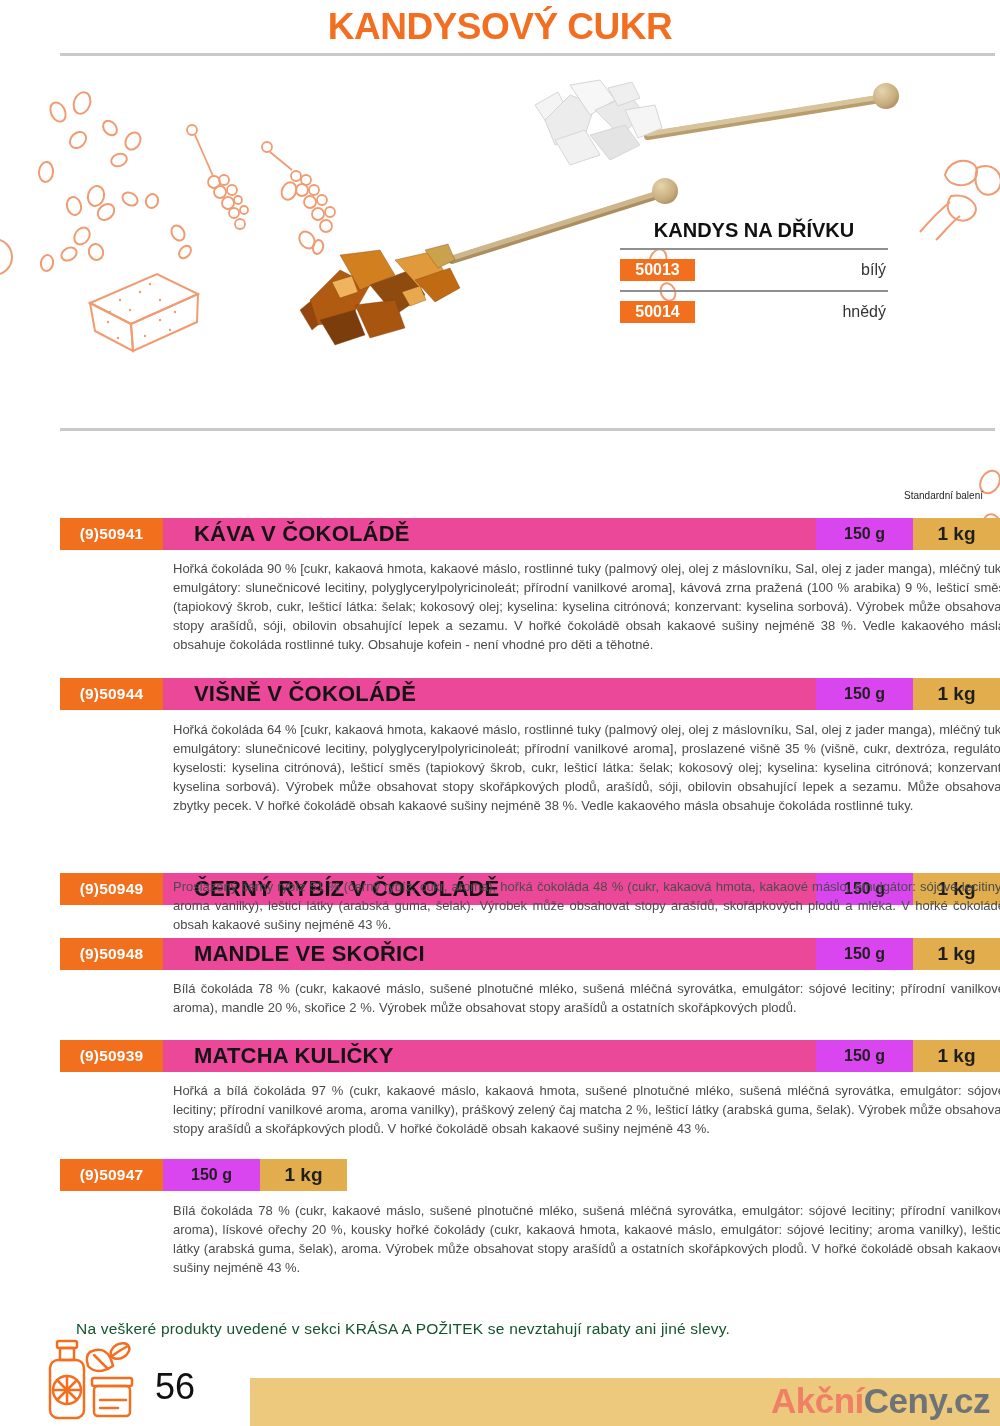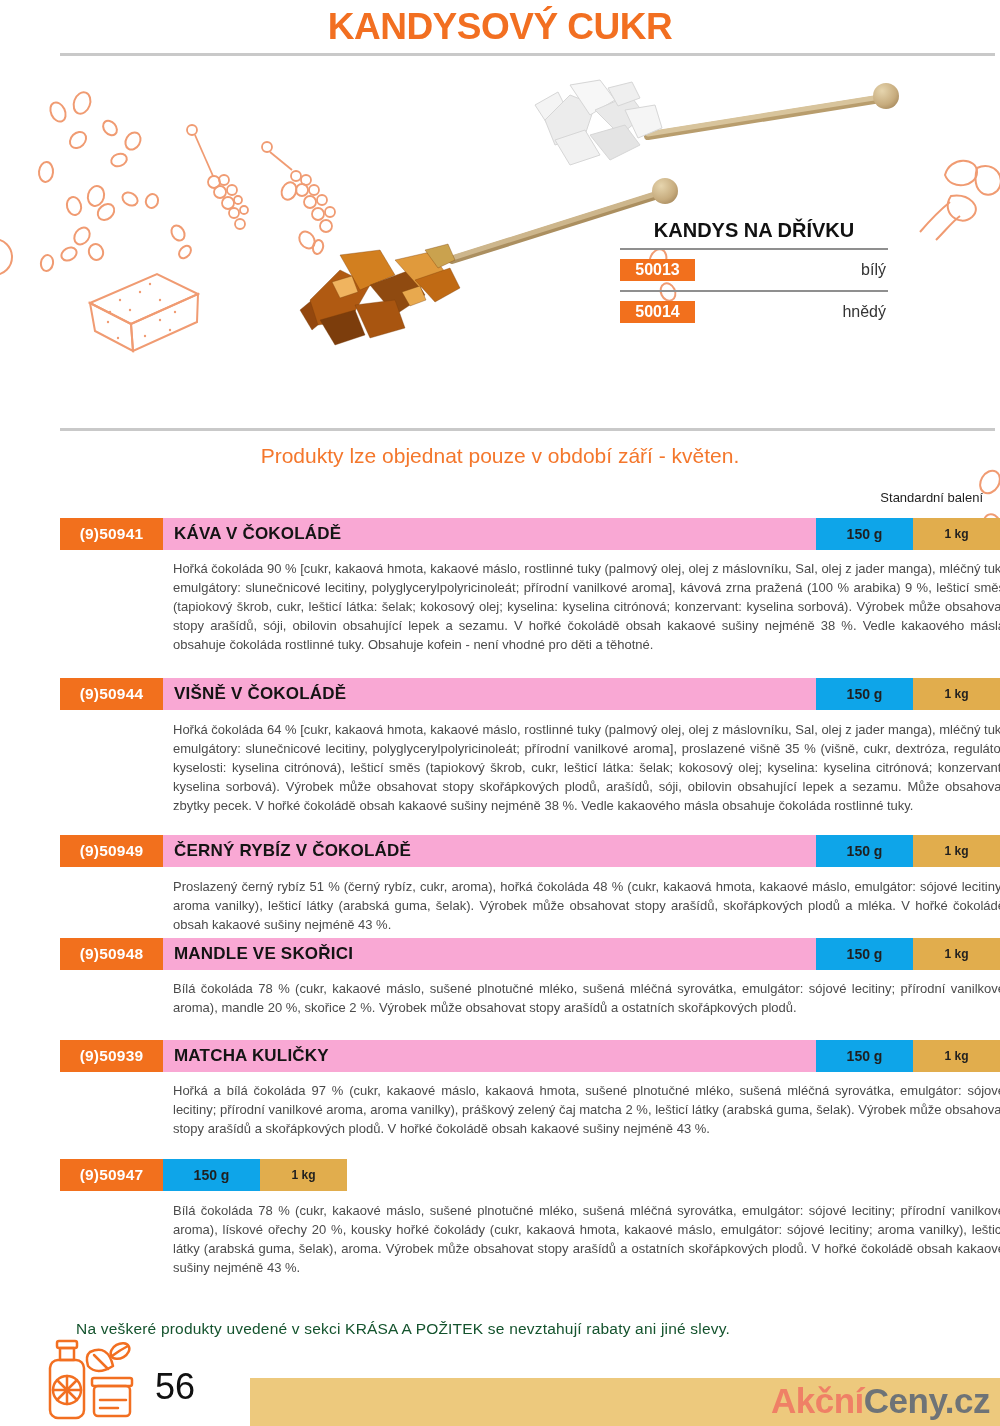--- a/index.html
+++ b/index.html
@@ -14,21 +14,21 @@
   #title1{top:6px;}
   #title2{top:378px;}
   .rule{position:absolute;left:60px;width:935px;height:3px;background:#c9c9c9;}
   #rule1{top:53px;}
   #rule2{top:428px;}
   .subtitle{
     position:absolute;top:444px;left:0;width:100%;text-align:center;
     font-size:21px;color:#f4772c;
   }
   .std-label{
-    position:absolute;top:490px;right:17px;font-size:13px;color:#1d1d1d;
+    position:absolute;top:490px;right:17px;font-size:10px;color:#1d1d1d;
   }
   
   .kandys{position:absolute;left:620px;top:219px;width:268px;}
   .kandys h3{
     margin:0 0 6px 0;text-align:center;font-size:20px;font-weight:bold;color:#111;
     letter-spacing:0px;
   }
   .k-rule{height:2px;background:#8f8f8f;}
   .k-row{display:flex;align-items:center;height:40px;}
   .k-code{
@@ -36,30 +36,30 @@
     display:flex;align-items:center;justify-content:center;
   }
   .k-label{flex:1;text-align:right;font-size:16px;color:#333;padding-right:2px;}
   
   .p-bar{position:absolute;left:60px;width:940px;height:32px;display:flex;}
   .p-code{
     width:103px;background:#f2701d;color:#fff;font-weight:bold;font-size:15.5px;
     display:flex;align-items:center;justify-content:center;letter-spacing:0.2px;
   }
   .p-name{
-    flex:1;background:#f9a8d4;display:flex;align-items:center;padding-left:11px;
-    font-weight:bold;font-size:17px;color:#141414;letter-spacing:0.2px;
+    flex:1;background:#ec4899;display:flex;align-items:center;padding-left:31px;
+    font-weight:bold;font-size:22px;color:#141414;letter-spacing:0.2px;
   }
   .p-weight{
-    width:97px;background:#0ea5e9;display:flex;align-items:center;justify-content:center;
-    font-weight:bold;font-size:14px;color:#1f1f1f;
+    width:97px;background:#d946ef;display:flex;align-items:center;justify-content:center;
+    font-weight:bold;font-size:16px;color:#1f1f1f;
   }
   .p-package{
     width:87px;background:#e1ad4d;display:flex;align-items:center;justify-content:center;
-    font-weight:bold;font-size:12px;color:#1f1f1f;
+    font-weight:bold;font-size:19px;color:#1f1f1f;
   }
   .p-desc{
     position:absolute;left:165px;width:832px;font-size:13px;line-height:19px;
     color:#4b4b4b;text-align:justify;margin-left:8px;
   }
   .footer-note{
     position:absolute;top:1320px;left:76px;width:930px;text-align:left;
     font-size:15.5px;color:#14532d;letter-spacing:0.2px;
   }
   .page-num{position:absolute;left:155px;top:1366px;font-size:36px;color:#111;}
@@ -242,40 +242,39 @@
       <div class="k-label">bílý</div>
     </div>
     <div class="k-rule"></div>
     <div class="k-row">
       <div class="k-code">50014</div>
       <div class="k-label">hnědý</div>
     </div>
   </div>
 
   <div id="rule2" class="rule"></div>
-  <div class="subtitle">Produkty lze objednat pouze v období září - květen.</div>
   <div class="std-label">Standardní balení</div>
 
   <div class="p-bar" style="top:518px">
     <div class="p-code">(9)50941</div>
     <div class="p-name">KÁVA V ČOKOLÁDĚ</div>
     <div class="p-weight">150 g</div>
     <div class="p-package">1 kg</div>
   </div>
   <div class="p-desc" style="top:559px">Hořká čokoláda 90 % [cukr, kakaová hmota, kakaové máslo, rostlinné tuky (palmový olej, olej z máslovníku, Sal, olej z jader manga), mléčný tuk, emulgátory: slunečnicové lecitiny, polyglycerylpolyricinoleát; přírodní vanilkové aroma], kávová zrna pražená (100 % arabika) 9 %, lešticí směs (tapiokový škrob, cukr, lešticí látka: šelak; kokosový olej; kyselina: kyselina citrónová; konzervant: kyselina sorbová). Výrobek může obsahovat stopy arašídů, sóji, obilovin obsahující lepek a sezamu. V hořké čokoládě obsah kakaové sušiny nejméně 38 %. Vedle kakaového másla obsahuje čokoláda rostlinné tuky. Obsahuje kofein - není vhodné pro děti a těhotné.</div>
 
   <div class="p-bar" style="top:678px">
     <div class="p-code">(9)50944</div>
     <div class="p-name">VIŠNĚ V ČOKOLÁDĚ</div>
     <div class="p-weight">150 g</div>
     <div class="p-package">1 kg</div>
   </div>
   <div class="p-desc" style="top:720px">Hořká čokoláda 64 % [cukr, kakaová hmota, kakaové máslo, rostlinné tuky (palmový olej, olej z máslovníku, Sal, olej z jader manga), mléčný tuk, emulgátory: slunečnicové lecitiny, polyglycerylpolyricinoleát; přírodní vanilkové aroma], proslazené višně 35 % (višně, cukr, dextróza, regulátor kyselosti: kyselina citrónová), lešticí směs (tapiokový škrob, cukr, lešticí látka: šelak; kokosový olej; kyselina: kyselina citrónová; konzervant: kyselina sorbová). Výrobek může obsahovat stopy skořápkových plodů, arašídů, sóji, obilovin obsahující lepek a sezamu. Může obsahovat zbytky pecek. V hořké čokoládě obsah kakaové sušiny nejméně 38 %. Vedle kakaového másla obsahuje čokoláda rostlinné tuky.</div>
 
-  <div class="p-bar" style="top:835px">
+  <div class="p-bar" style="top:873px">
     <div class="p-code">(9)50949</div>
     <div class="p-name">ČERNÝ RYBÍZ V ČOKOLÁDĚ</div>
     <div class="p-weight">150 g</div>
     <div class="p-package">1 kg</div>
   </div>
   <div class="p-desc" style="top:877px">Proslazený černý rybíz 51 % (černý rybíz, cukr, aroma), hořká čokoláda 48 % (cukr, kakaová hmota, kakaové máslo, emulgátor: sójové lecitiny; aroma vanilky), lešticí látky (arabská guma, šelak). Výrobek může obsahovat stopy arašídů, skořápkových plodů a mléka. V hořké čokoládě obsah kakaové sušiny nejméně 43 %.</div>
 
   <div class="p-bar" style="top:938px">
     <div class="p-code">(9)50948</div>
     <div class="p-name">MANDLE VE SKOŘICI</div>

